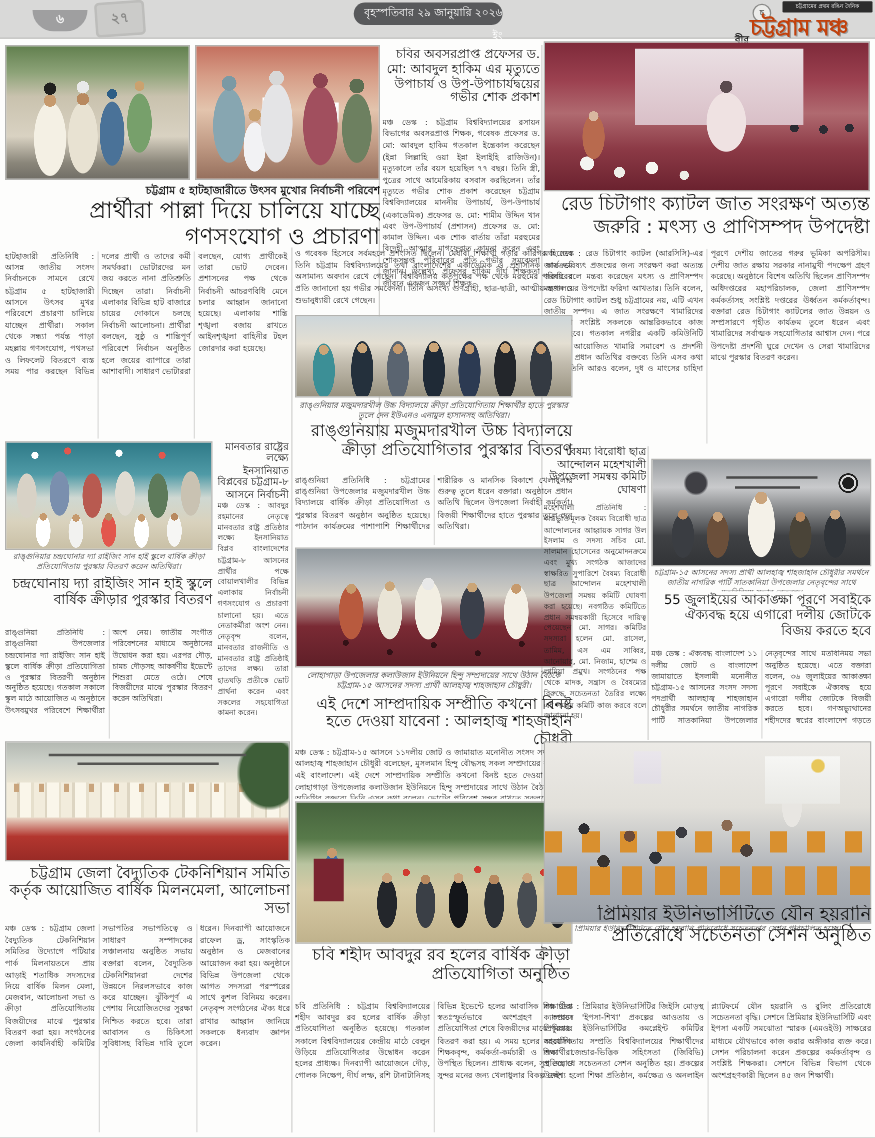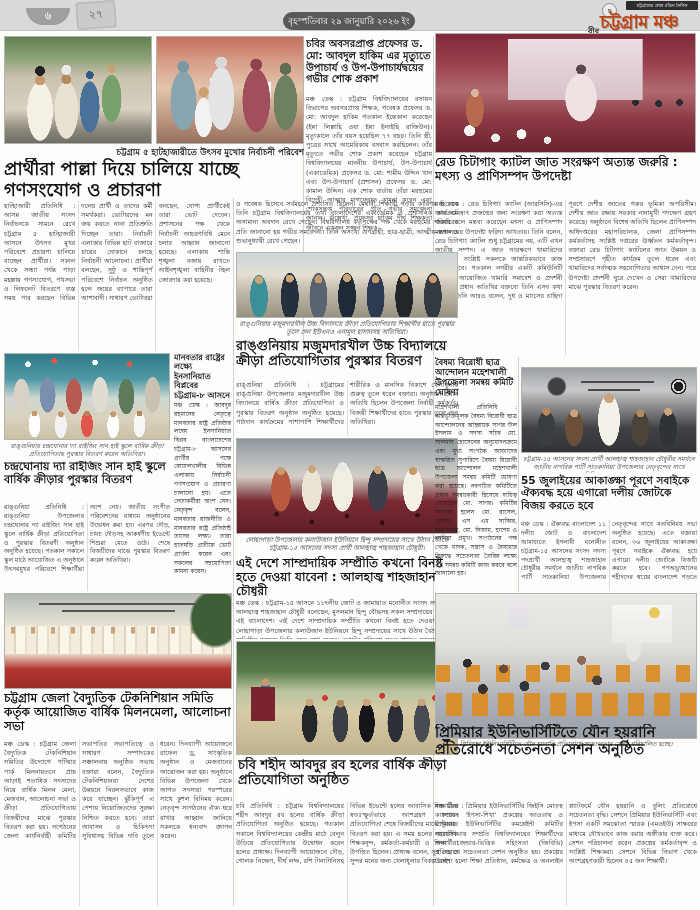--- a/index.html
+++ b/index.html
@@ -6,35 +6,35 @@
   .page{position:relative;width:700px;height:910px;background:#fdfdfc;overflow:hidden;
         font-family:"DejaVu Sans","Liberation Sans",sans-serif;color:#1c1c1c;}
   
   .hdr{position:absolute;left:0;top:0;width:700px;height:30px;background:#d9d9d8;border-bottom:1px solid #c2c2c0;}
   .pagenum{position:absolute;left:26px;top:8px;width:44px;height:17px;background:#9f9fa0;
            border-radius:0 0 24px 24px;color:#f2f2f2;font-size:10px;font-weight:bold;
            text-align:center;line-height:15px;}
   .stamp{position:absolute;left:76px;top:1px;width:40px;height:28px;background:#cbcbc9;
          color:#8a8a88;font-size:11px;font-weight:bold;text-align:center;line-height:28px;
          border-radius:4px;transform:rotate(-4deg);box-shadow:inset 0 0 0 2px #bdbdbb;}
-  .datepill{position:absolute;left:283px;top:12px;width:132px;height:18px;background:#58595b;
-            border-radius:9px;color:#fff;font-size:8.5px;text-align:center;line-height:18px;}
+  .datepill{position:absolute;left:283px;top:2px;width:119px;height:18px;background:#58595b;
+            border-radius:9px;color:#fff;font-size:8.5px;text-align:right;line-height:18px;}
   .mast{position:absolute;left:588px;top:0;width:110px;height:30px;}
   .tagline{position:absolute;right:0;top:1px;width:72px;height:9px;background:#2c2c2c;color:#fff;
            font-size:4.5px;text-align:center;line-height:9px;border-radius:1px;}
   .mprefix{position:absolute;left:0;top:7px;font-size:8px;font-weight:bold;color:#222;margin-top:18px;}
   .mlogo{position:absolute;left:14px;top:3px;width:13px;height:13px;border-radius:50%;
          background:#ececea;border:1px solid #8a8a88;color:#555;font-size:6px;font-weight:bold;
          text-align:center;line-height:13px;}
   .mtitle{position:absolute;left:12px;top:8px;width:98px;font-size:18px;font-weight:700;color:#c2410c;
           letter-spacing:-0.5px;white-space:nowrap;text-shadow:1px 1px 0 #9a9a9a;}
   
   .abs{position:absolute;box-sizing:border-box;}
   .photo{border:1px solid #b3b3b0;}
-  .hl{font-weight:700;text-align:left;color:#111;line-height:1.18;overflow:hidden;}
+  .hl{font-weight:400;text-align:right;color:#111;line-height:1.18;overflow:hidden;}
   .cap{font-style:italic;text-align:center;color:#333;line-height:1.25;overflow:hidden;}
   .bd{font-size:6.3px;line-height:1.46;text-align:justify;color:#222;overflow:hidden;}
   .c2{column-count:2;column-gap:6px;column-rule:1px solid #dcdcda;}
   .c3{column-count:3;column-gap:6px;column-rule:1px solid #dcdcda;}
   .vr{position:absolute;width:1px;background:#d2d2cf;}
   
   .ph-e1{background:
     radial-gradient(circle 5px at 24% 32%,#20201e 97%,transparent 100%),
     radial-gradient(circle 5px at 24% 41%,#c69a6d 97%,transparent 100%),
     radial-gradient(ellipse 13px 30px at 24% 70%,#f4f0e4 97%,transparent 100%),
@@ -215,21 +215,21 @@
   <div class="abs photo ph-e1" style="left:4px;top:36px;width:148px;height:108px"></div>
   <div class="abs photo ph-e2" style="left:156px;top:36px;width:148px;height:108px"></div>
   <div class="abs" style="left:4px;top:146px;width:300px;height:12px;font-size:8.5px;font-weight:bold;text-align:right;overflow:hidden">চট্টগ্রাম ৫ হাটহাজারীতে উৎসব মুখোর নির্বাচনী পরিবেশ</div>
   <div class="abs hl" style="left:4px;top:158px;width:300px;height:41px;font-size:18px">প্রার্থীরা পাল্লা দিয়ে চালিয়ে যাচ্ছে গণসংযোগ ও প্রচারণা</div>
   <div class="abs bd c3" style="left:4px;top:201px;width:226px;height:150px">হাটহাজারী প্রতিনিধি : আসন্ন জাতীয় সংসদ নির্বাচনকে সামনে রেখে চট্টগ্রাম ৫ হাটহাজারী আসনে উৎসব মুখর পরিবেশে প্রচারণা চালিয়ে যাচ্ছেন প্রার্থীরা। সকাল থেকে সন্ধ্যা পর্যন্ত পাড়া মহল্লায় গণসংযোগ, পথসভা ও লিফলেট বিতরণে ব্যস্ত সময় পার করছেন বিভিন্ন দলের প্রার্থী ও তাদের কর্মী সমর্থকরা। ভোটারদের মন জয় করতে নানা প্রতিশ্রুতি দিচ্ছেন তারা। নির্বাচনী এলাকার বিভিন্ন হাট বাজারে চায়ের দোকানে চলছে নির্বাচনী আলোচনা। প্রার্থীরা বলছেন, সুষ্ঠু ও শান্তিপূর্ণ পরিবেশে নির্বাচন অনুষ্ঠিত হলে জয়ের ব্যাপারে তারা আশাবাদী। সাধারণ ভোটাররা বলছেন, যোগ্য প্রার্থীকেই তারা ভোট দেবেন। প্রশাসনের পক্ষ থেকে নির্বাচনী আচরণবিধি মেনে চলার আহ্বান জানানো হয়েছে। এলাকায় শান্তি শৃঙ্খলা বজায় রাখতে আইনশৃঙ্খলা বাহিনীর টহল জোরদার করা হয়েছে।</div>
 
   <div class="abs hl" style="left:306px;top:38px;width:126px;height:54px;font-size:10px">চবির অবসরপ্রাপ্ত প্রফেসর ড. মো: আবদুল হাকিম এর মৃত্যুতে উপাচার্য ও উপ-উপাচার্যদ্বয়ের গভীর শোক প্রকাশ</div>
   <div class="abs bd" style="left:306px;top:94px;width:126px;height:252px">মঞ্চ ডেস্ক : চট্টগ্রাম বিশ্ববিদ্যালয়ের রসায়ন বিভাগের অবসরপ্রাপ্ত শিক্ষক, গবেষক প্রফেসর ড. মো: আবদুল হাকিম গতকাল ইন্তেকাল করেছেন (ইন্না লিল্লাহি ওয়া ইন্না ইলাইহি রাজিউন)। মৃত্যুকালে তাঁর বয়স হয়েছিল ৭৭ বছর। তিনি স্ত্রী, পুত্রের সাথে আমেরিকায় বসবাস করছিলেন। তাঁর মৃত্যুতে গভীর শোক প্রকাশ করেছেন চট্টগ্রাম বিশ্ববিদ্যালয়ের মাননীয় উপাচার্য, উপ-উপাচার্য (একাডেমিক) প্রফেসর ড. মো: শামীম উদ্দিন খান এবং উপ-উপাচার্য (প্রশাসন) প্রফেসর ড. মো: কামাল উদ্দিন। এক শোক বার্তায় তাঁরা মরহুমের বিদেহী আত্মার মাগফেরাত কামনা করেন এবং শোকসন্তপ্ত পরিবারের প্রতি গভীর সমবেদনা জানান। উল্লেখ্য, প্রফেসর হাকিম দীর্ঘ শিক্ষকতা জীবনে একজন সজ্জন শিক্ষক</div>
 
   <div class="abs photo ph-cattle" style="left:435px;top:33px;width:261px;height:120px"></div>
-  <div class="abs hl" style="left:435px;top:155px;width:261px;height:42px;font-size:12px">রেড চিটাগাং ক্যাটল জাত সংরক্ষণ অত্যন্ত জরুরি : মৎস্য ও প্রাণিসম্পদ উপদেষ্টা</div>
+  <div class="abs hl" style="left:435px;top:155px;width:261px;height:42px;font-size:15px">রেড চিটাগাং ক্যাটল জাত সংরক্ষণ অত্যন্ত জরুরি : মৎস্য ও প্রাণিসম্পদ উপদেষ্টা</div>
   <div class="abs bd c2" style="left:435px;top:199px;width:261px;height:156px">মঞ্চ ডেস্ক : রেড চিটাগাং ক্যাটল (আরসিসি)-এর জাত ভবিষ্যৎ প্রজন্মের জন্য সংরক্ষণ করা অত্যন্ত জরুরি বলে মন্তব্য করেছেন মৎস্য ও প্রাণিসম্পদ মন্ত্রণালয়ের উপদেষ্টা ফরিদা আখতার। তিনি বলেন, রেড চিটাগাং ক্যাটল শুধু চট্টগ্রামের নয়, এটি এখন জাতীয় সম্পদ। এ জাত সংরক্ষণে খামারিদের পাশাপাশি সংশ্লিষ্ট সকলকে আন্তরিকভাবে কাজ করতে হবে। গতকাল নগরীর একটি কমিউনিটি সেন্টারে আয়োজিত খামারি সমাবেশ ও প্রদর্শনী অনুষ্ঠানে প্রধান অতিথির বক্তব্যে তিনি এসব কথা বলেন। তিনি আরও বলেন, দুধ ও মাংসের চাহিদা পূরণে দেশীয় জাতের গরুর ভূমিকা অপরিসীম। দেশীয় জাত রক্ষায় সরকার নানামুখী পদক্ষেপ গ্রহণ করেছে। অনুষ্ঠানে বিশেষ অতিথি ছিলেন প্রাণিসম্পদ অধিদপ্তরের মহাপরিচালক, জেলা প্রাণিসম্পদ কর্মকর্তাসহ সংশ্লিষ্ট দপ্তরের ঊর্ধ্বতন কর্মকর্তাবৃন্দ। বক্তারা রেড চিটাগাং ক্যাটলের জাত উন্নয়ন ও সম্প্রসারণে গৃহীত কার্যক্রম তুলে ধরেন এবং খামারিদের সর্বাত্মক সহযোগিতার আশ্বাস দেন। পরে উপদেষ্টা প্রদর্শনী ঘুরে দেখেন ও সেরা খামারিদের মাঝে পুরস্কার বিতরণ করেন।</div>
 
   <div class="abs bd" style="left:236px;top:199px;width:222px;height:51px">ও গবেষক হিসেবে সর্বমহলে প্রশংসিত ছিলেন। মেধাবী শিক্ষার্থী গড়ার কারিগর হিসেবে তিনি চট্টগ্রাম বিশ্ববিদ্যালয়ের তথা বাংলাদেশের একাডেমিক ও প্রশাসনিক কার্যক্রমে অসামান্য অবদান রেখে গেছেন। বিশ্ববিদ্যালয় কর্তৃপক্ষের পক্ষ থেকে মরহুমের পরিবারের প্রতি জানানো হয় গভীর সমবেদনা। তিনি অসংখ্য গুণগ্রাহী, ছাত্র-ছাত্রী, আত্মীয়-স্বজন ও শুভানুধ্যায়ী রেখে গেছেন।</div>
 
   <div class="abs photo ph-award" style="left:236px;top:252px;width:222px;height:66px"></div>
   <div class="abs hl" style="left:236px;top:338px;width:222px;height:40px;font-size:13px">রাঙ্গুনিয়ায় মজুমদারখীল উচ্চ বিদ্যালয়ে ক্রীড়া প্রতিযোগিতার পুরস্কার বিতরণ</div>
   <div class="abs cap" style="left:236px;top:320px;width:222px;height:17px;font-size:6.4px">রাঙ্গুনিয়ার মজুমদারখীল উচ্চ বিদ্যালয়ে ক্রীড়া প্রতিযোগিতায় শিক্ষার্থীর হাতে পুরস্কার তুলে দেন ইউএনও এনামুল হাসানসহ অতিথিরা।</div>
   <div class="abs bd c2" style="left:236px;top:380px;width:222px;height:56px">রাঙ্গুনিয়া প্রতিনিধি : চট্টগ্রামের রাঙ্গুনিয়া উপজেলার মজুমদারখীল উচ্চ বিদ্যালয়ে বার্ষিক ক্রীড়া প্রতিযোগিতা ও পুরস্কার বিতরণ অনুষ্ঠান অনুষ্ঠিত হয়েছে। পাঠদান কার্যক্রমের পাশাপাশি শিক্ষার্থীদের শারীরিক ও মানসিক বিকাশে খেলাধুলার গুরুত্ব তুলে ধরেন বক্তারা। অনুষ্ঠানে প্রধান অতিথি ছিলেন উপজেলা নির্বাহী কর্মকর্তা। বিজয়ী শিক্ষার্থীদের হাতে পুরস্কার তুলে দেন অতিথিরা।</div>
 
   <div class="abs photo ph-shah" style="left:236px;top:438px;width:222px;height:96px"></div>

